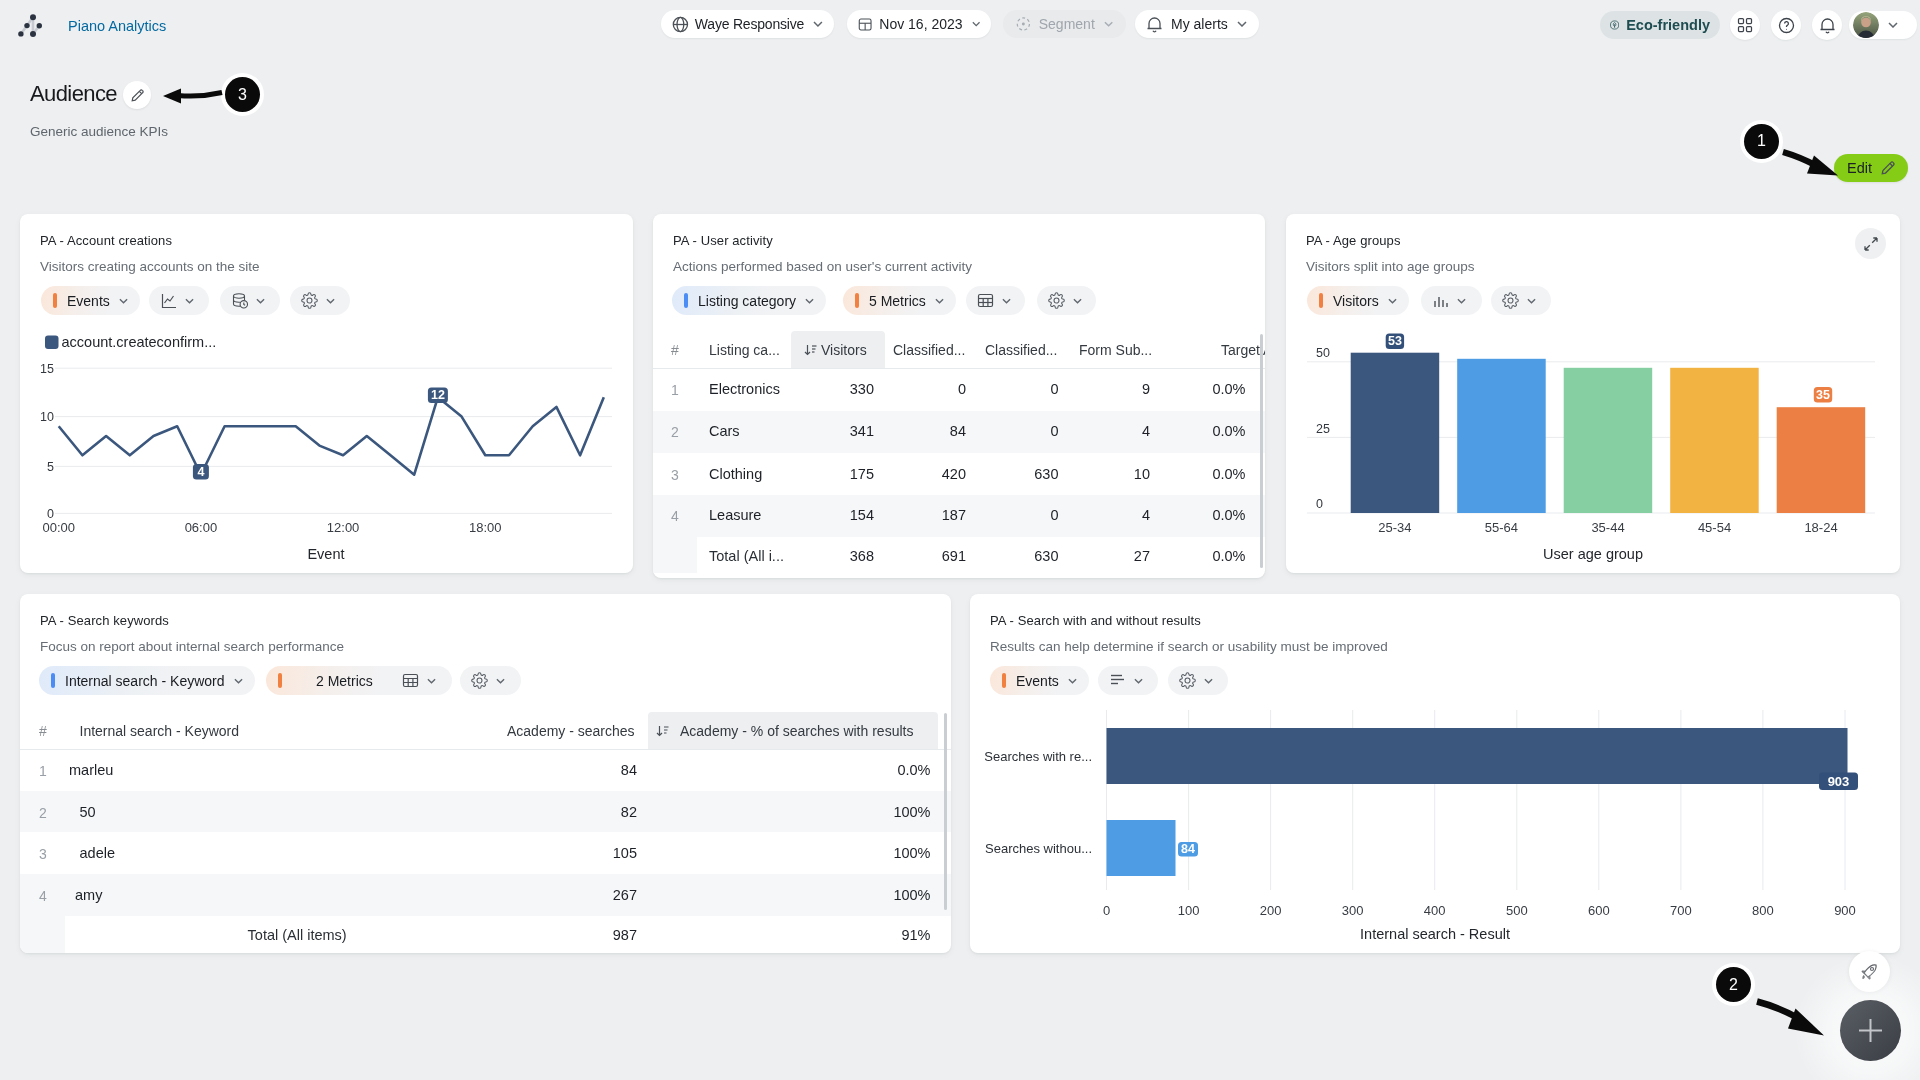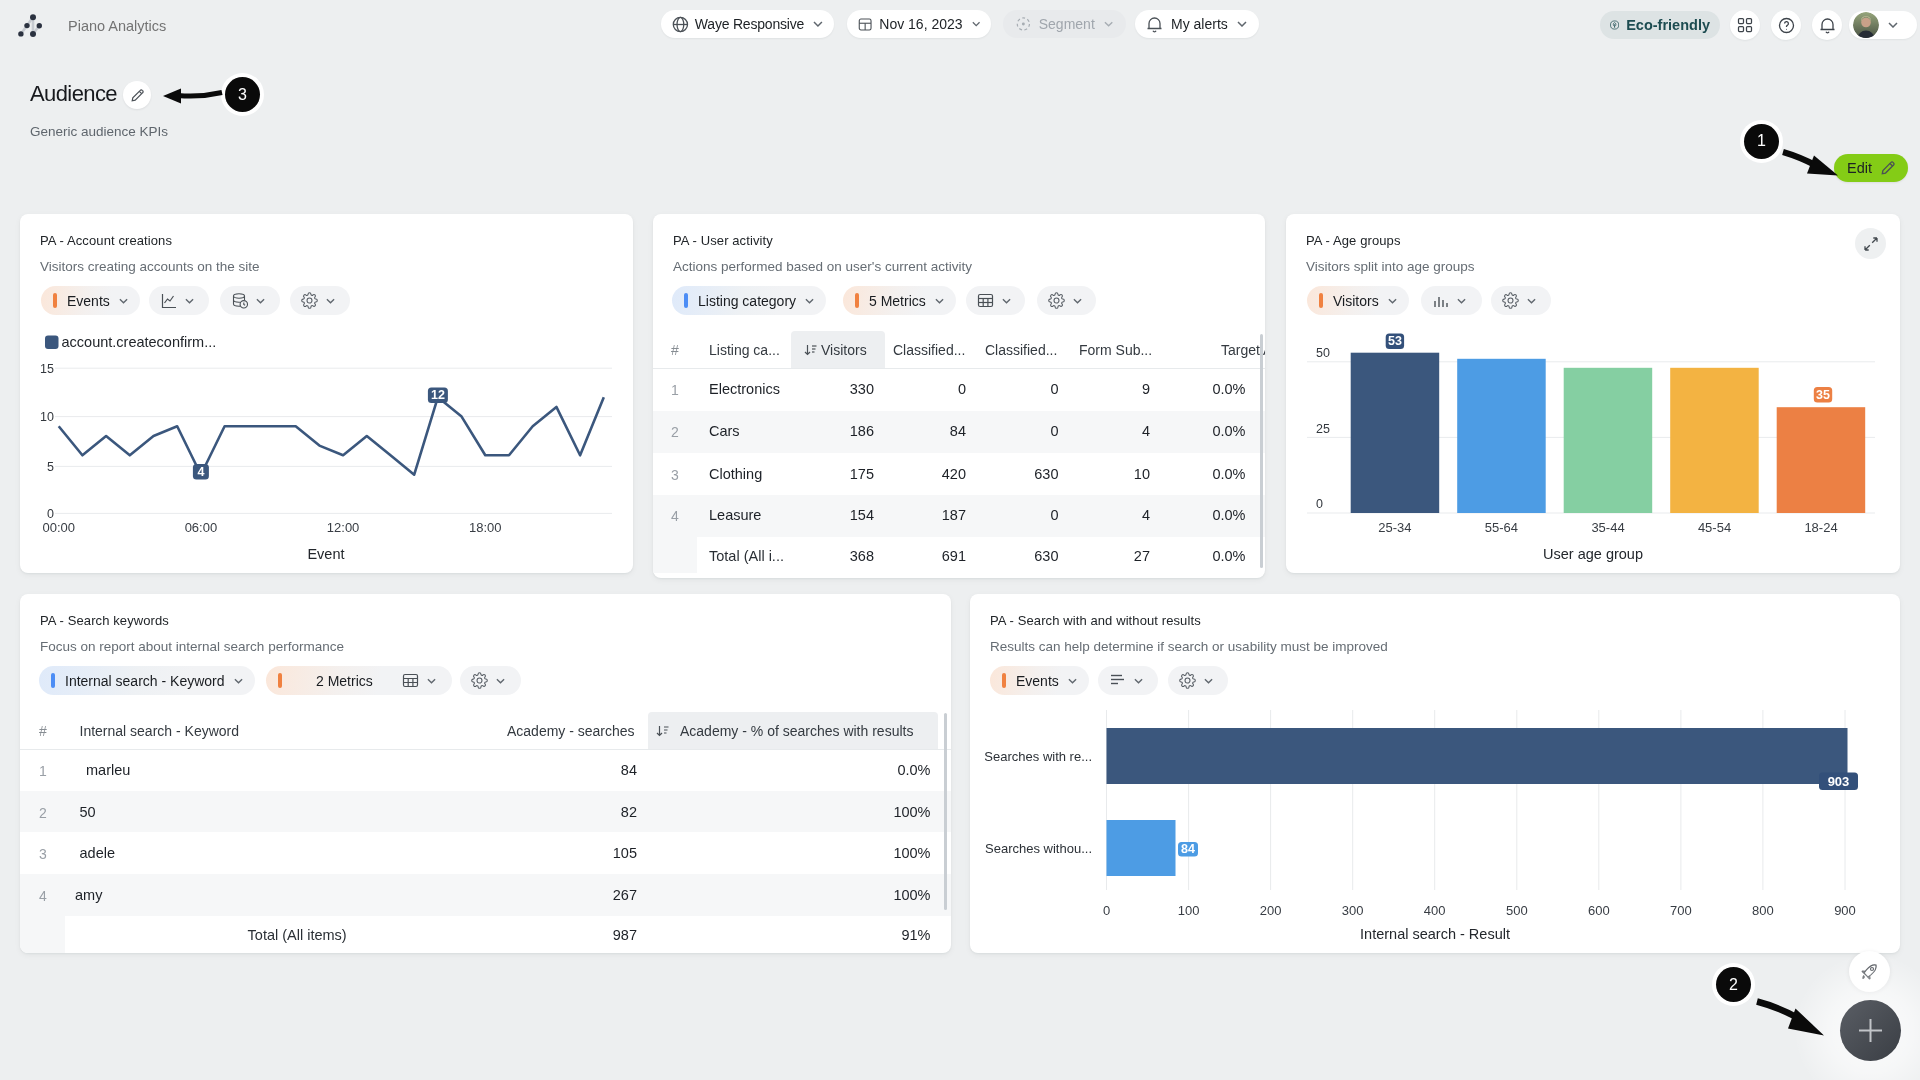--- a/index.html
+++ b/index.html
@@ -39,21 +39,21 @@
     <line x1="17" y1="24.9" x2="23.3" y2="16.8"></line>
   </g>
   <g fill="#2b3240">
     <circle cx="17" cy="8.3" r="3"></circle>
     <circle cx="11" cy="16.6" r="2.7"></circle>
     <circle cx="23.3" cy="16.8" r="2.7"></circle>
     <circle cx="4.9" cy="24.9" r="2.7"></circle>
     <circle cx="17" cy="24.9" r="3"></circle>
   </g>
 </svg>
-<div class="abs" style="left:68px;top:18px;font-size:14.5px;font-weight:500;color:#737373;">Piano Analytics</div>
+<div class="abs" style="left:68px;top:18px;font-size:14.5px;font-weight:500;color:#0369a1;">Piano Analytics</div>
 
 <div class="navpill" style="left:661px;width:173px;padding:0 11px;">
   <svg width="17" height="17" viewBox="0 0 17 17" fill="none" stroke="#4a5056" stroke-width="1.3">
       <circle cx="8.5" cy="8.5" r="7.2"></circle>
       <ellipse cx="8.5" cy="8.5" rx="3.4" ry="7.2"></ellipse>
       <line x1="1.5" y1="8.5" x2="15.5" y2="8.5"></line>
     </svg>
   <span style="margin-left:6px;letter-spacing:-.2px;">Waye Responsive</span>
   <svg class="chev" width="10" height="6" viewBox="0 0 10 6" fill="none" stroke="#5f666d" stroke-width="1.5">
       <path d="M1 1l4 4 4-4"></path>
@@ -287,21 +287,21 @@
   <div class="hdr r" style="left:521px;top:128px;width:71.5px;margin-left:47px;">Target Ac...</div>
   <div class="cell g" style="left:17px;top:168px;width:10px;text-align:center;">1</div>
   <div class="cell" style="left:56px;top:167px;">Electronics</div>
   <div class="cell r" style="left:166px;top:167px;width:55px;">330</div>
   <div class="cell r" style="left:258px;top:167px;width:55px;">0</div>
   <div class="cell r" style="left:350.5px;top:167px;width:55px;">0</div>
   <div class="cell r" style="left:442px;top:167px;width:55px;">9</div>
   <div class="cell r" style="left:537.5px;top:167px;width:55px;">0.0%</div>
   <div class="cell g" style="left:17px;top:210.3px;width:10px;text-align:center;">2</div>
   <div class="cell" style="left:56px;top:209.3px;">Cars</div>
-  <div class="cell r" style="left:166px;top:209.3px;width:55px;">186</div>
+  <div class="cell r" style="left:166px;top:209.3px;width:55px;">341</div>
   <div class="cell r" style="left:258px;top:209.3px;width:55px;">84</div>
   <div class="cell r" style="left:350.5px;top:209.3px;width:55px;">0</div>
   <div class="cell r" style="left:442px;top:209.3px;width:55px;">4</div>
   <div class="cell r" style="left:537.5px;top:209.3px;width:55px;">0.0%</div>
   <div class="cell g" style="left:17px;top:252.6px;width:10px;text-align:center;">3</div>
   <div class="cell" style="left:56px;top:251.6px;">Clothing</div>
   <div class="cell r" style="left:166px;top:251.6px;width:55px;">175</div>
   <div class="cell r" style="left:258px;top:251.6px;width:55px;">420</div>
   <div class="cell r" style="left:350.5px;top:251.6px;width:55px;">630</div>
   <div class="cell r" style="left:442px;top:251.6px;width:55px;">10</div>
@@ -434,21 +434,21 @@
   <div class="hdr" style="left:59.5px;top:129px;">Internal search - Keyword</div>
   <div class="hdr r" style="left:487px;top:129px;width:130px;">Academy - searches</div>
   <svg class="abs" style="left:636px;top:131px;" width="13" height="12" viewBox="0 0 13 12" fill="none" stroke="#4a5056" stroke-width="1.2">
       <path d="M3.5 1v9.5M1 8l2.5 2.5L6 8"></path>
       <line x1="8" y1="2" x2="12.5" y2="2"></line>
       <line x1="8" y1="5" x2="11.5" y2="5"></line>
       <line x1="8" y1="8" x2="10.5" y2="8"></line>
     </svg>
   <div class="hdr r" style="left:660px;top:129px;width:250.5px;">Academy - % of searches with results</div>
   <div class="cell g" style="left:18px;top:169px;width:10px;text-align:center;">1</div>
-  <div class="cell" style="left:66px;top:168px;">marleu</div>
+  <div class="cell" style="left:49px;top:168px;">marleu</div>
   <div class="cell r" style="left:517px;top:168px;width:100px;">84</div>
   <div class="cell r" style="left:810.5px;top:168px;width:100px;">0.0%</div>
   <div class="cell g" style="left:18px;top:210.5px;width:10px;text-align:center;">2</div>
   <div class="cell" style="left:59.5px;top:209.5px;">50</div>
   <div class="cell r" style="left:517px;top:209.5px;width:100px;">82</div>
   <div class="cell r" style="left:810.5px;top:209.5px;width:100px;">100%</div>
   <div class="cell g" style="left:18px;top:252px;width:10px;text-align:center;">3</div>
   <div class="cell" style="left:59.5px;top:251px;">adele</div>
   <div class="cell r" style="left:517px;top:251px;width:100px;">105</div>
   <div class="cell r" style="left:810.5px;top:251px;width:100px;">100%</div>

